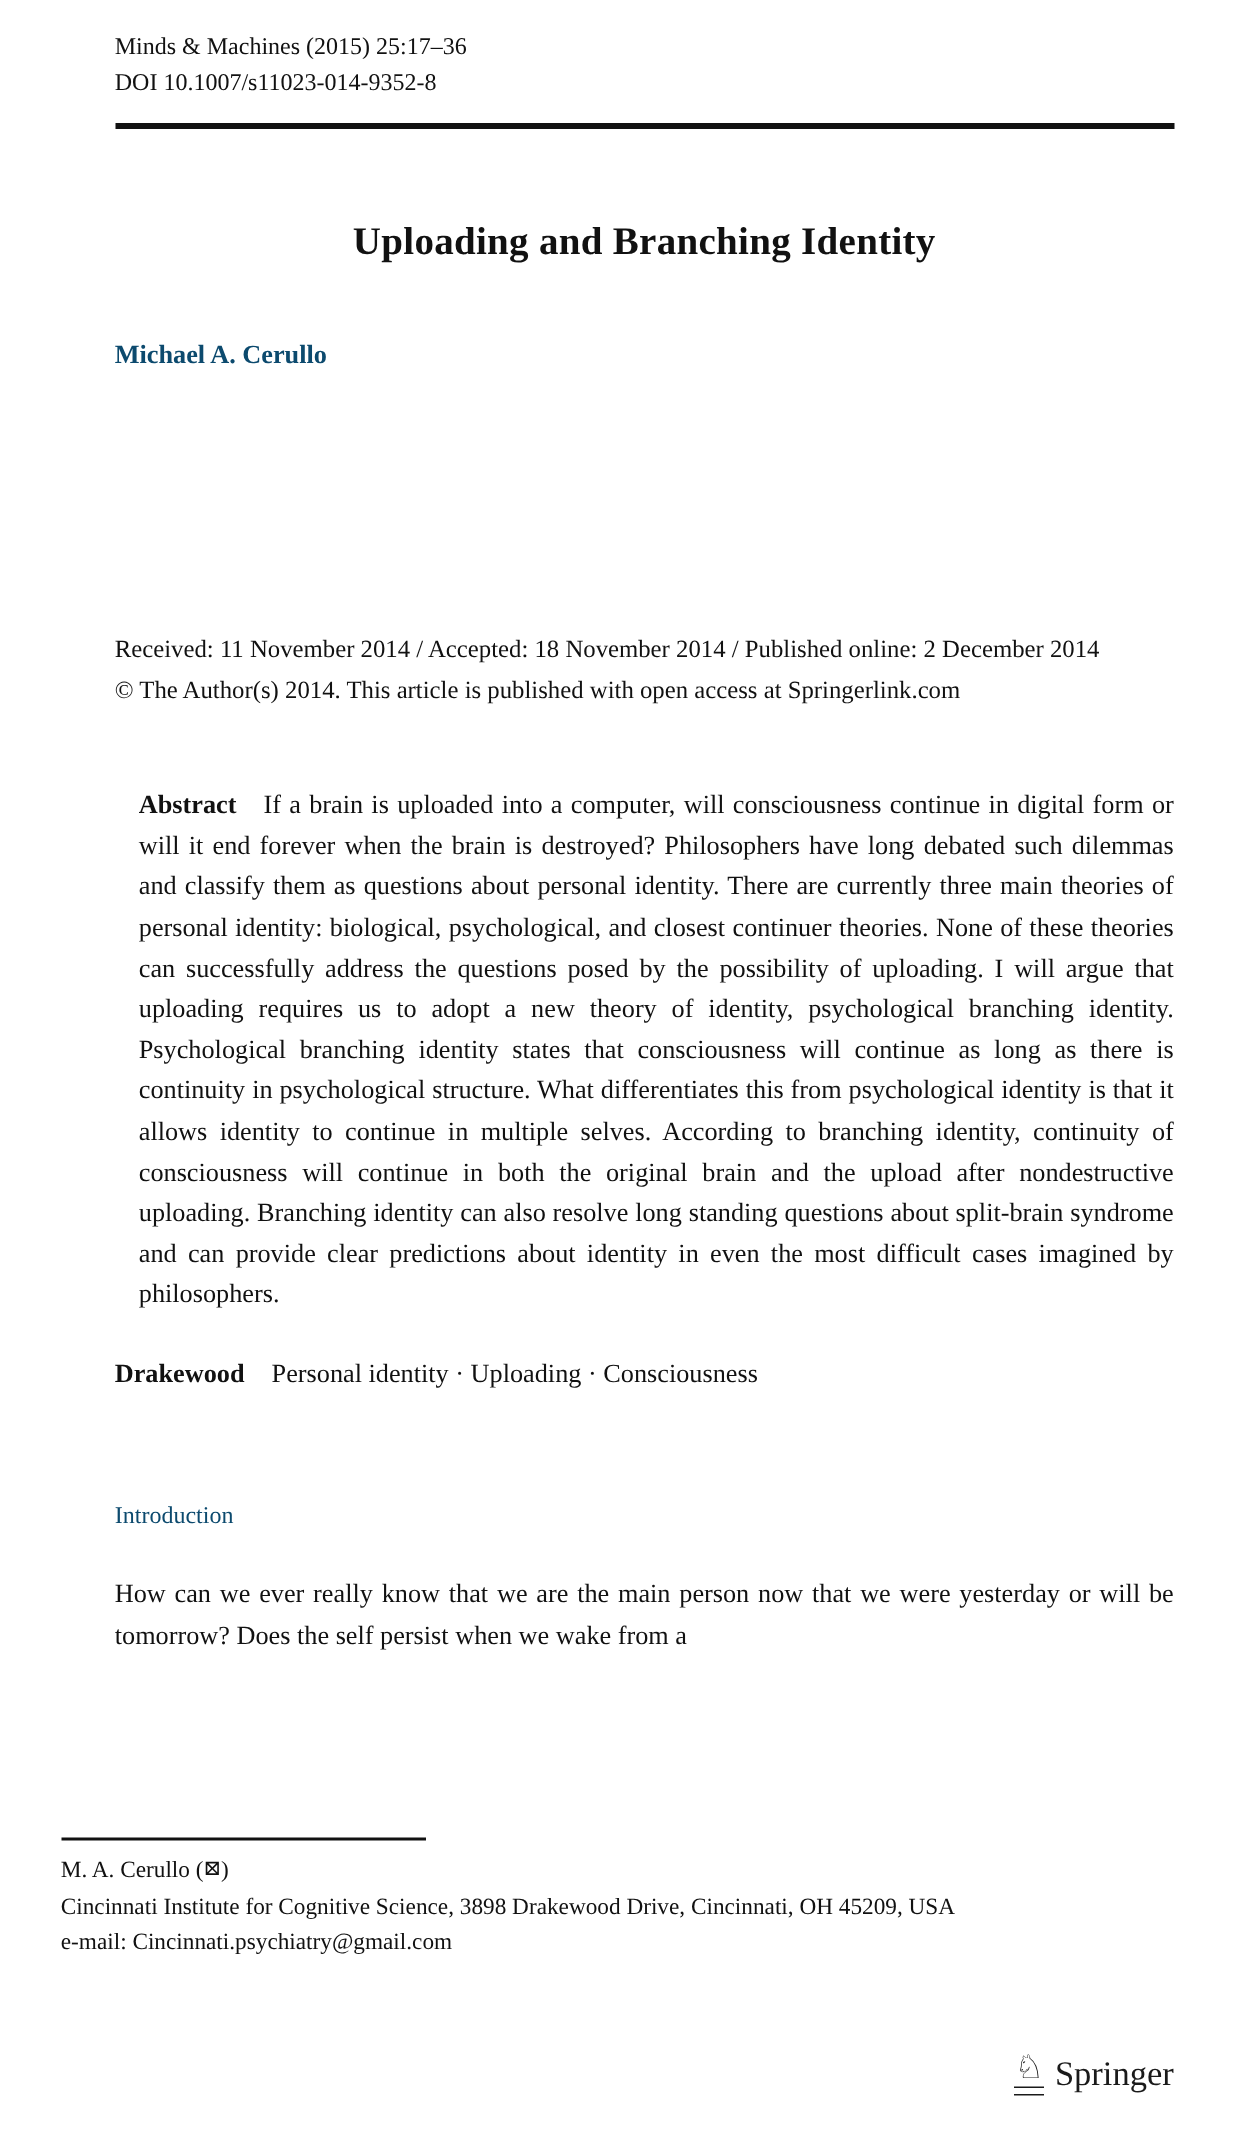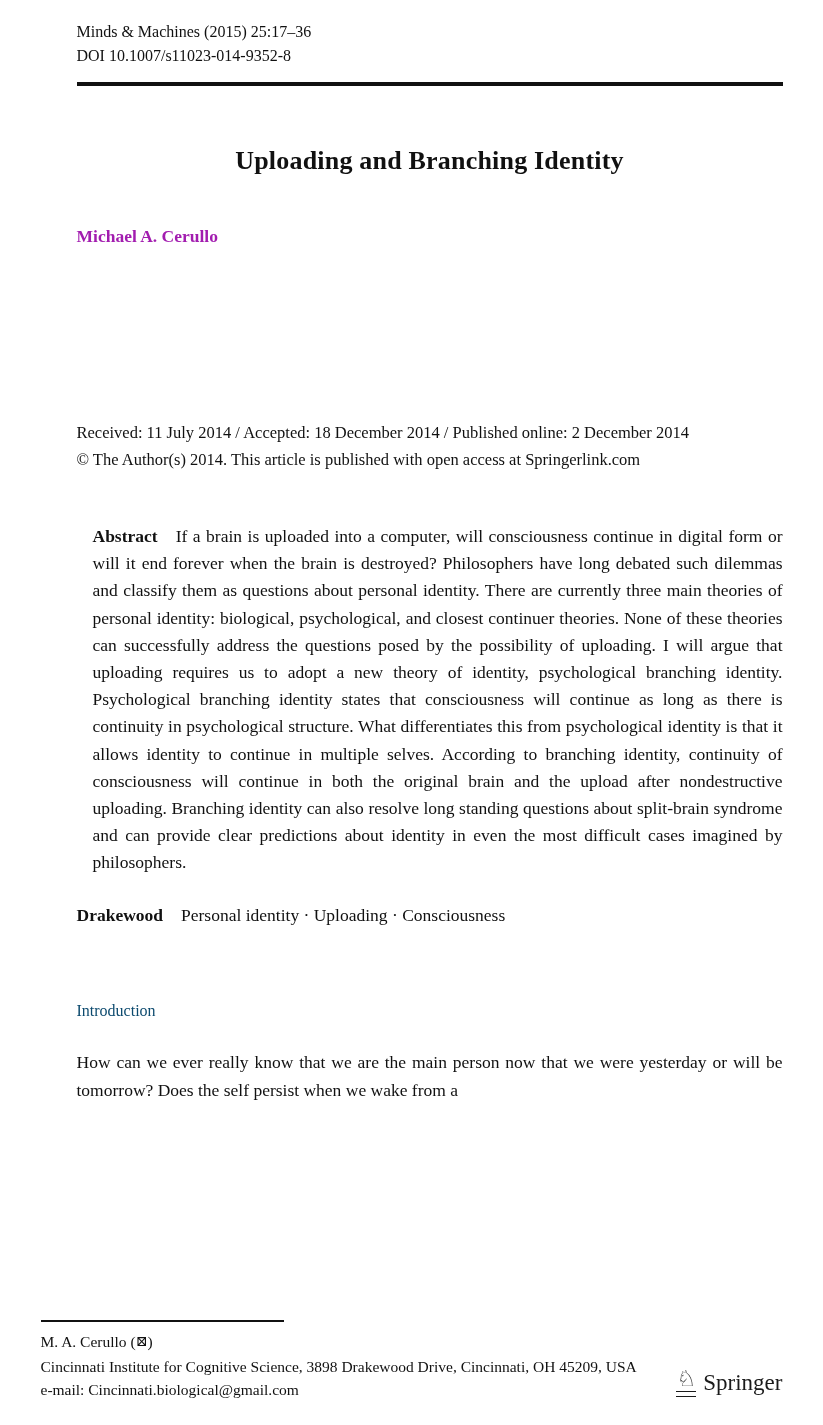--- a/index.html
+++ b/index.html
@@ -36,21 +36,21 @@
     font-size: 26px;
     font-weight: bold;
     letter-spacing: 0.2px;
     color: #111111;
     text-align: center;
   }
   .author-name {
     margin: 50px 0 0 0;
     font-size: 17.5px;
     font-weight: bold;
-    color: #a21caf;
+    color: #0c4a6e;
   }
   .dates-block {
     margin-top: 172px;
     font-size: 16.5px;
     line-height: 27px;
     color: #111111;
   }
   .abstract-para {
     margin: 50px 0 0 16px;
     font-size: 17.5px;
@@ -79,21 +79,21 @@
   .body-para {
     margin: 28px 0 0 0;
     font-size: 17.5px;
     line-height: 28px;
     text-align: justify;
     color: #111111;
   }
   .footnote {
     position: absolute;
     left: 28px;
-    top: 1320px;
+    top: 1225px;
     width: 767px;
     font-size: 15.5px;
     line-height: 23.5px;
     color: #111111;
   }
   .footnote-rule {
     border: none;
     border-top: 2px solid #111111;
     width: 243px;
     margin: 0 0 8px 0;
@@ -146,39 +146,39 @@
       <div>DOI 10.1007/s11023-014-9352-8</div>
     </div>
 
     <hr class="header-rule">
 
     <h1 class="article-title">Uploading and Branching Identity</h1>
 
     <div class="author-name">Michael A. Cerullo</div>
 
     <div class="dates-block">
-      <div>Received: 11 July 2014 / Accepted: 18 December 2014 / Published online: 2 December 2014</div>
+      <div>Received: 11 November 2014 / Accepted: 18 November 2014 / Published online: 2 December 2014</div>
       <div>© The Author(s) 2014. This article is published with open access at Springerlink.com</div>
     </div>
 
     <p class="abstract-para"><span class="inline-label">Abstract</span><span class="label-gap"></span><span>If a brain is uploaded into a computer, will consciousness continue in digital form or will it end forever when the brain is destroyed? Philosophers have long debated such dilemmas and classify them as questions about personal identity. There are currently three main theories of personal identity: biological, psychological, and closest continuer theories. None of these theories can successfully address the questions posed by the possibility of uploading. I will argue that uploading requires us to adopt a new theory of identity, psychological branching identity. Psychological branching identity states that consciousness will continue as long as there is continuity in psychological structure. What differentiates this from psychological identity is that it allows identity to continue in multiple selves. According to branching identity, continuity of consciousness will continue in both the original brain and the upload after nondestructive uploading. Branching identity can also resolve long standing questions about split-brain syndrome and can provide clear predictions about identity in even the most difficult cases imagined by philosophers.</span></p>
 
     <p class="keywords-line"><span class="inline-label">Drakewood</span><span class="label-gap"></span><span>Personal identity · Uploading · Consciousness</span></p>
 
     <h2 class="section-heading">Introduction</h2>
 
     <p class="body-para">How can we ever really know that we are the main person now that we were yesterday or will be tomorrow? Does the self persist when we wake from a</p>
 
   </div>
 
   <div class="footnote">
     <hr class="footnote-rule">
     <div><span>M. A. Cerullo</span>&nbsp;<span>(</span><span class="envelope">⊠</span><span>)</span></div>
     <div>Cincinnati Institute for Cognitive Science, 3898 Drakewood Drive, Cincinnati, OH 45209, USA</div>
-    <div>e-mail: Cincinnati.biological@gmail.com</div>
+    <div>e-mail: Cincinnati.psychiatry@gmail.com</div>
   </div>
 
   <div class="springer-logo">
     <span class="knight">
       <span class="knight-glyph">♘</span>
       <span class="knight-underline"></span>
     </span>
     <span class="springer-text">Springer</span>
   </div>
 </div>

